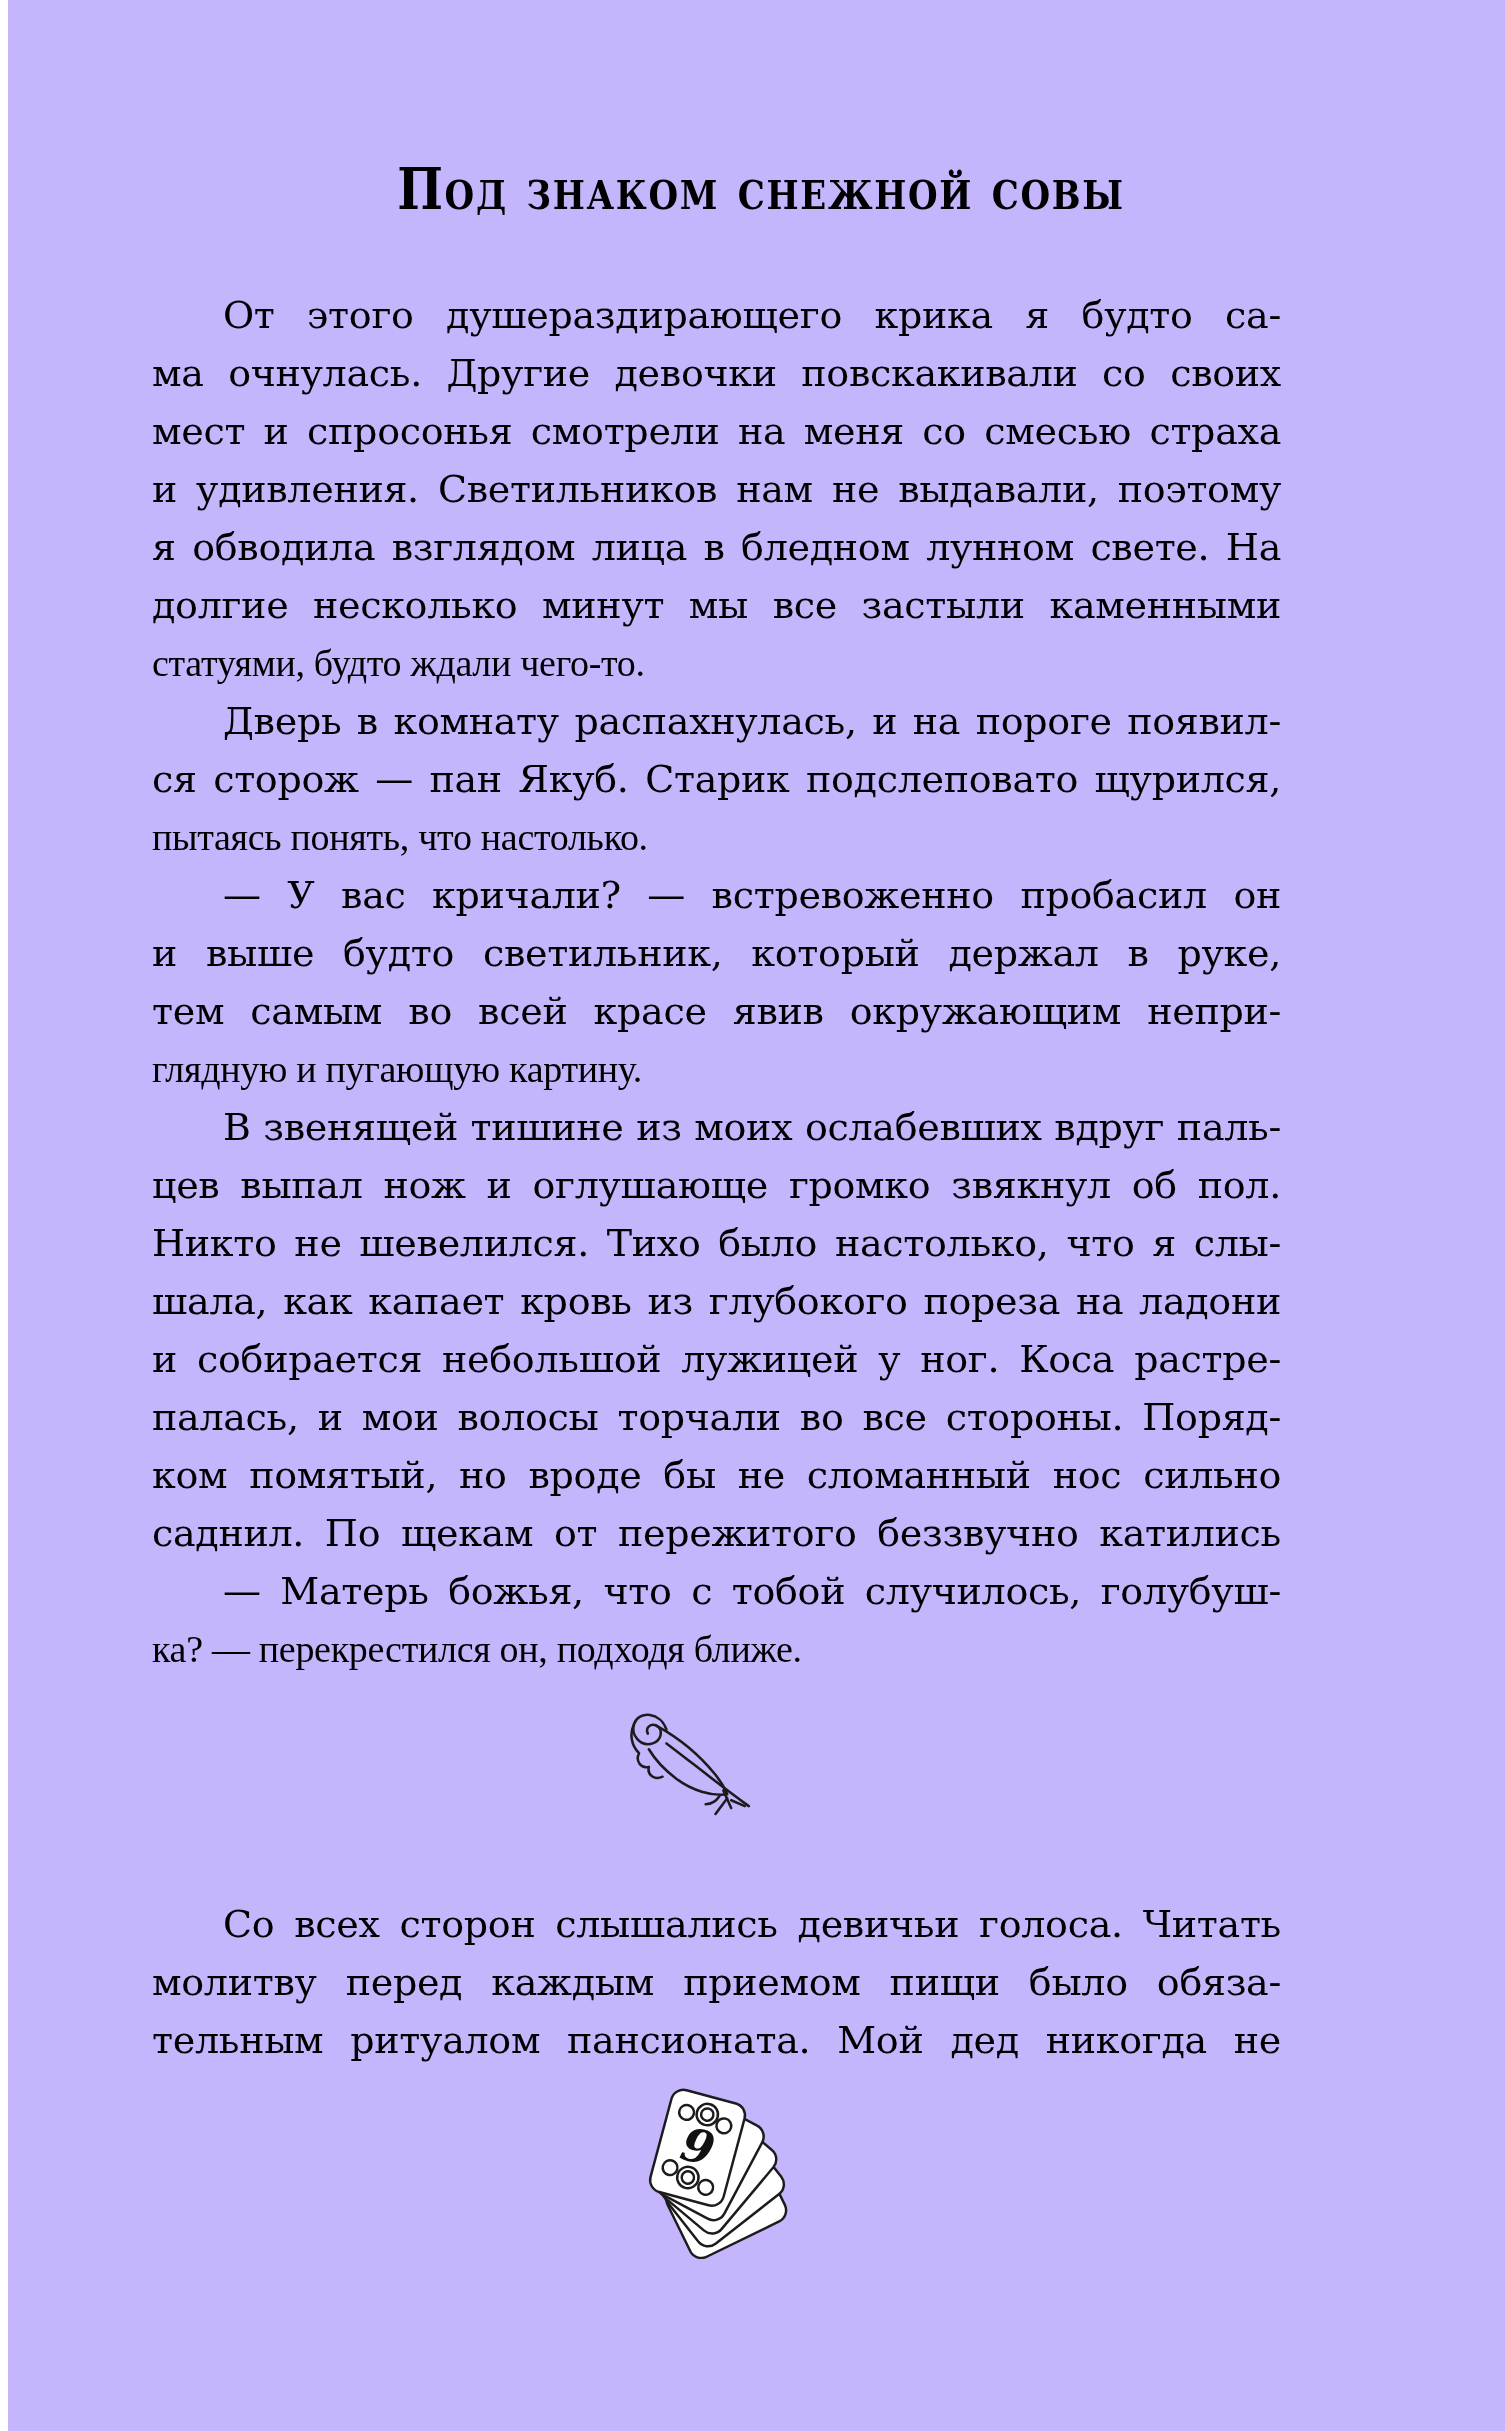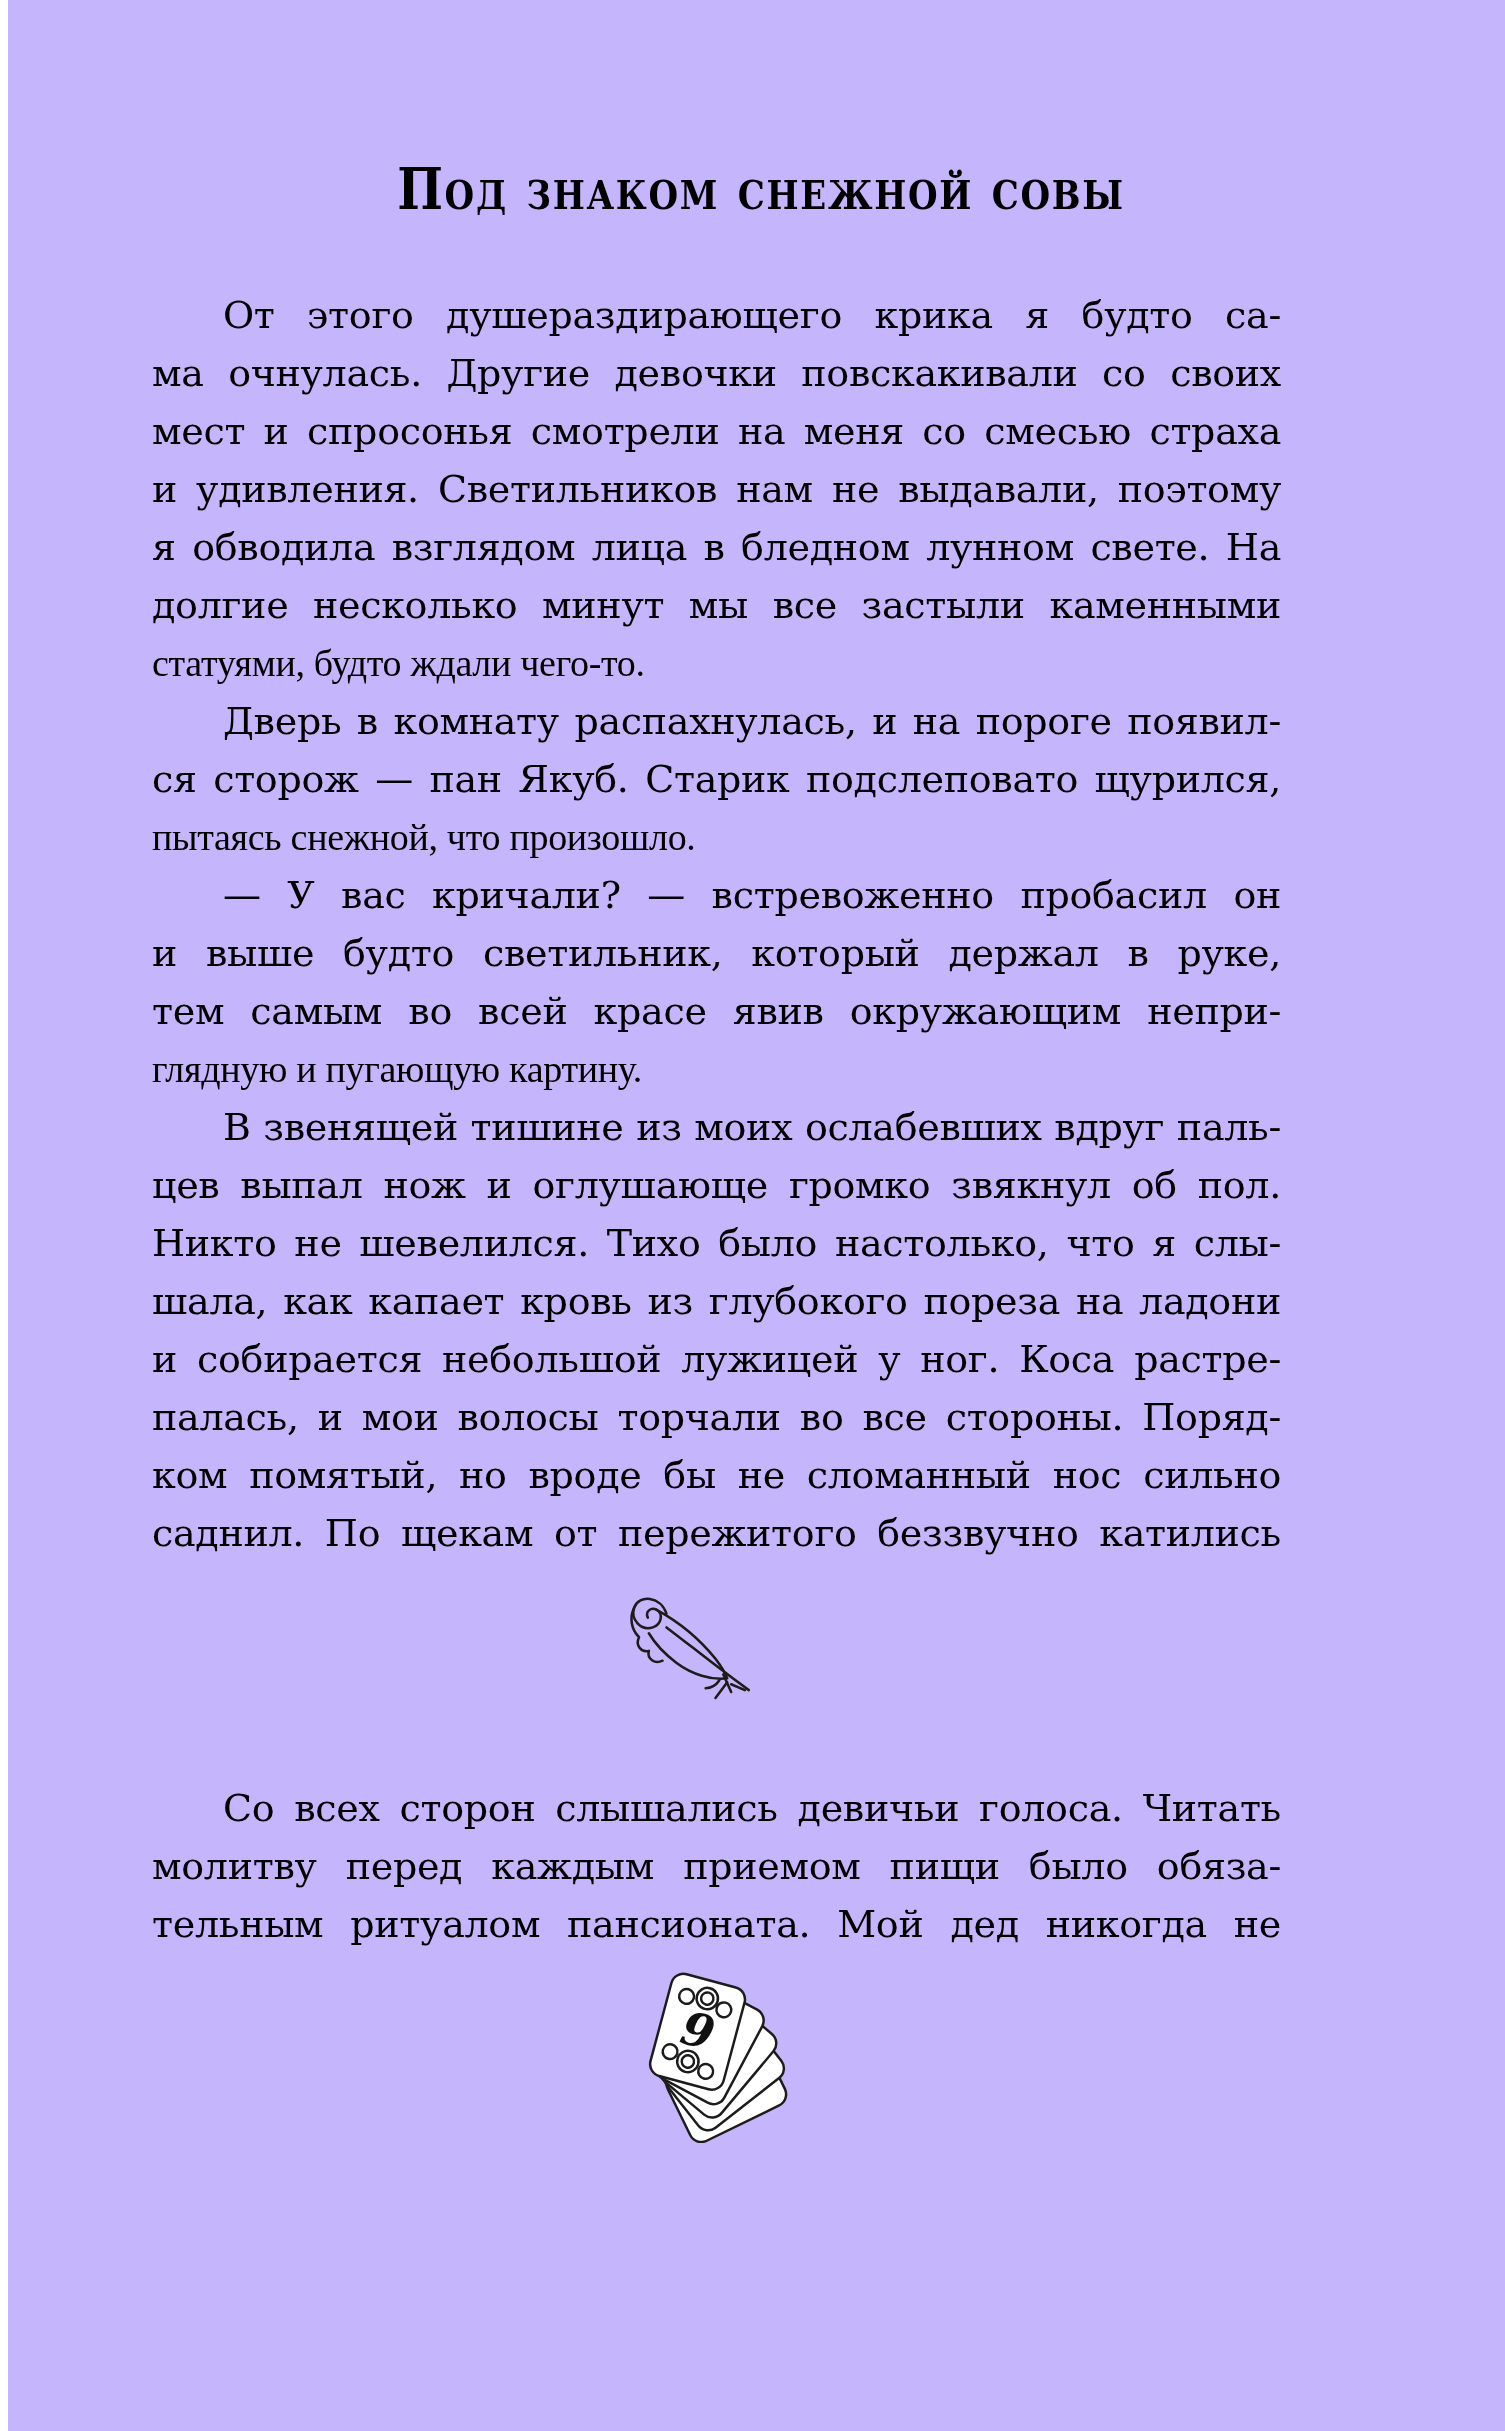--- a/index.html
+++ b/index.html
@@ -104,37 +104,41 @@
           <div class="line">ма очнулась. Другие девочки повскакивали со своих</div>
           <div class="line">мест и спросонья смотрели на меня со смесью страха</div>
           <div class="line">и удивления. Светильников нам не выдавали, поэтому</div>
           <div class="line">я обводила взглядом лица в бледном лунном свете. На</div>
           <div class="line">долгие несколько минут мы все застыли каменными</div>
           <div class="line lastline">статуями, будто ждали чего-то.</div>
         </div>
         <div class="para">
           <div class="line first">Дверь в комнату распахнулась, и на пороге появил-</div>
           <div class="line">ся сторож — пан Якуб. Старик подслеповато щурился,</div>
-          <div class="line lastline">пытаясь снежной, что произошло.</div>
+          <div class="line lastline">пытаясь понять, что настолько.</div>
         </div>
         <div class="para">
           <div class="line first">— У вас кричали? — встревоженно пробасил он</div>
           <div class="line">и выше будто светильник, который держал в руке,</div>
           <div class="line">тем самым во всей красе явив окружающим непри-</div>
           <div class="line lastline">глядную и пугающую картину.</div>
         </div>
         <div class="para">
           <div class="line first">В звенящей тишине из моих ослабевших вдруг паль-</div>
           <div class="line">цев выпал нож и оглушающе громко звякнул об пол.</div>
           <div class="line">Никто не шевелился. Тихо было настолько, что я слы-</div>
           <div class="line">шала, как капает кровь из глубокого пореза на ладони</div>
           <div class="line">и собирается небольшой лужицей у ног. Коса растре-</div>
           <div class="line">палась, и мои волосы торчали во все стороны. Поряд-</div>
           <div class="line">ком помятый, но вроде бы не сломанный нос сильно</div>
           <div class="line">саднил. По щекам от пережитого беззвучно катились</div>
+        </div>
+        <div class="para">
+          <div class="line first">— Матерь божья, что с тобой случилось, голубуш-</div>
+          <div class="line lastline">ка? — перекрестился он, подходя ближе.</div>
         </div>
       </div>
 
     <div class="divider-wrap">
       <svg width="147" height="118" viewBox="0 0 150 120">
         <path class="quill-stroke" d="M46 26 C40 8 18 6 13 20 C9 32 20 44 32 40 C41 37 43 26 36 22 C30 19 24 24 27 30"></path>
         <path class="quill-stroke" d="M13 20 C8 30 10 42 18 50 C14 58 20 66 28 64 C26 72 34 78 42 74"></path>
         <path class="quill-stroke" d="M36 22 C58 34 80 52 96 72 C102 80 106 86 108 92 C92 94 72 88 56 76 C44 67 34 56 28 46"></path>
         <path class="quill-stroke" d="M46 40 C70 58 94 78 130 104"></path>
         <path class="quill-stroke" d="M104 88 L112 106"></path>

